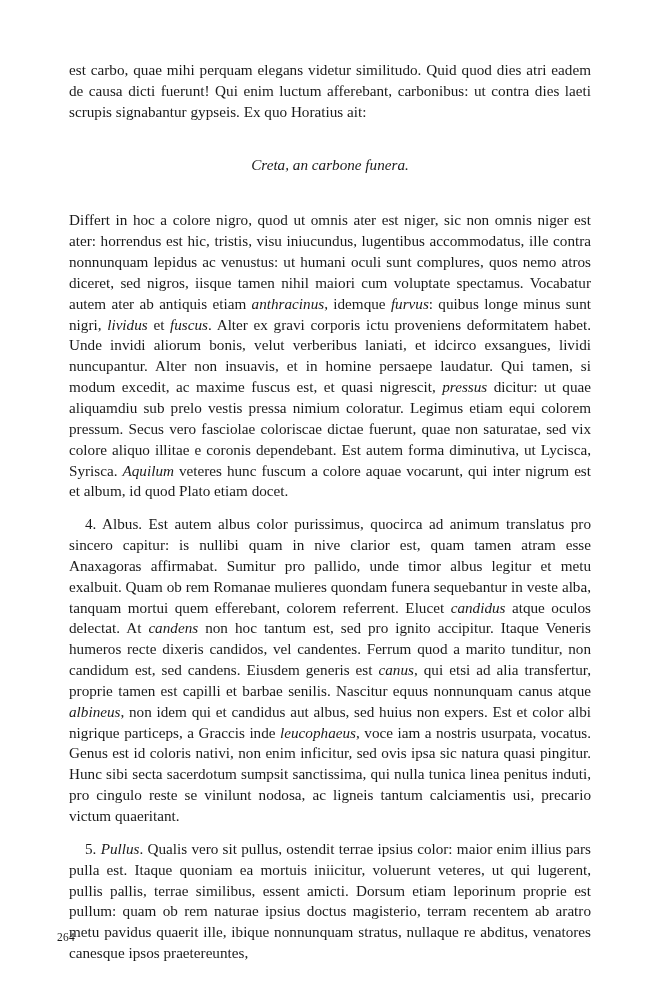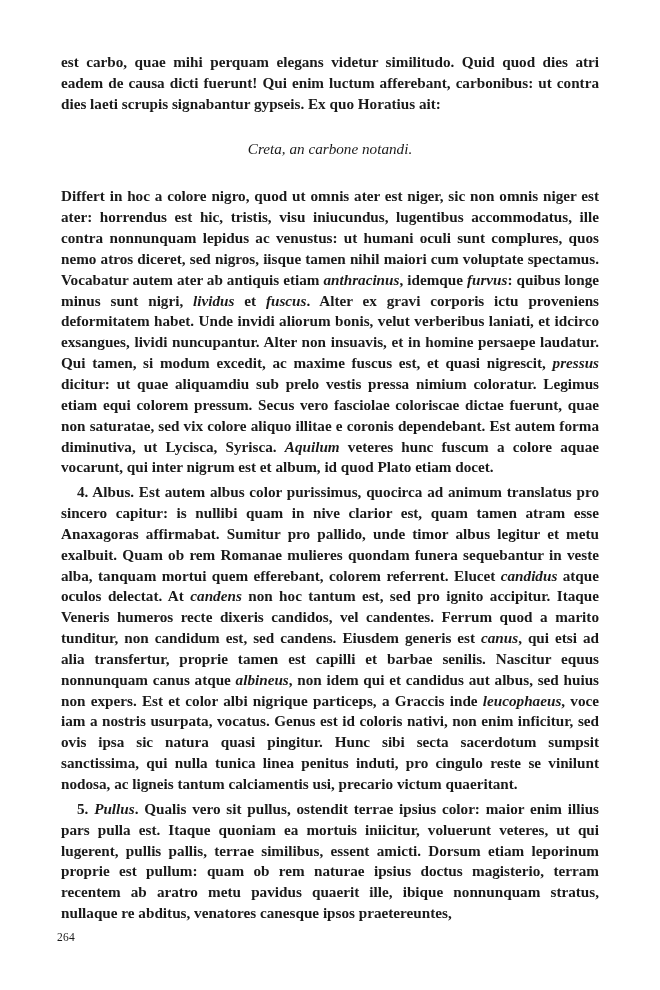--- a/index.html
+++ b/index.html
@@ -19,29 +19,28 @@
     overflow: hidden;
     box-sizing: border-box;
   }
   .text-column {
     position: absolute;
     left: 57px;
     top: 48px;
     width: 546px;
   }
   p.body-par {
-    margin: 4px;
+    margin: 12px;
     font-size: 15.2px;
     line-height: 20.85px;
     text-align: justify;
     text-justify: inter-word;
     -webkit-hyphens: none;
     hyphens: none;
     word-spacing: 0px;
-    font-weight: bold;
   }
   p.body-par.indented {
     text-indent: 16px;
   }
   p.verse {
     margin: 0;
     font-size: 15.2px;
     line-height: 20.85px;
     text-align: center;
     font-style: italic;
@@ -64,21 +63,21 @@
 <body>
 
 <div class="page">
 
   <div class="text-column">
 
     <p class="body-par">est carbo, quae mihi perquam elegans videtur similitudo. Quid quod dies atri eadem de causa dicti fuerunt! Qui enim luctum afferebant, carbonibus: ut contra dies laeti scrupis signabantur gypseis. Ex quo Horatius ait:</p>
 
     <div class="gap-before-verse"></div>
 
-    <p class="verse">Creta, an carbone notandi.</p>
+    <p class="verse">Creta, an carbone funera.</p>
 
     <div class="gap-after-verse"></div>
 
     <p class="body-par"><span>Differt in hoc a colore nigro, quod ut omnis ater est niger, sic non omnis niger est ater: horrendus est hic, tristis, visu iniucundus, lugentibus accommodatus, ille contra nonnunquam lepidus ac venustus: ut humani oculi sunt complures, quos nemo atros diceret, sed nigros, iisque tamen nihil maiori cum voluptate spectamus. Vocabatur autem ater ab antiquis etiam </span><span class="it">anthracinus</span><span>, idemque </span><span class="it">furvus</span><span>: quibus longe minus sunt nigri, </span><span class="it">lividus</span><span> et </span><span class="it">fuscus</span><span>. Alter ex gravi corporis ictu proveniens deformitatem habet. Unde invidi aliorum bonis, velut verberibus laniati, et idcirco exsangues, lividi nuncupantur. Alter non insuavis, et in homine persaepe laudatur. Qui tamen, si modum excedit, ac maxime fuscus est, et quasi nigrescit, </span><span class="it">pressus</span><span> dicitur: ut quae aliquamdiu sub prelo vestis pressa nimium coloratur. Legimus etiam equi colorem pressum. Secus vero fasciolae coloriscae dictae fuerunt, quae non saturatae, sed vix colore aliquo illitae e coronis dependebant. Est autem forma diminutiva, ut Lycisca, Syrisca. </span><span class="it">Aquilum</span><span> veteres hunc fuscum a colore aquae vocarunt, qui inter nigrum est et album, id quod Plato etiam docet.</span></p>
 
     <p class="body-par indented"><span>4. Albus. Est autem albus color purissimus, quocirca ad animum translatus pro sincero capitur: is nullibi quam in nive clarior est, quam tamen atram esse Anaxagoras affirmabat. Sumitur pro pallido, unde timor albus legitur et metu exalbuit. Quam ob rem Romanae mulieres quondam funera sequebantur in veste alba, tanquam mortui quem efferebant, colorem referrent. Elucet </span><span class="it">candidus</span><span> atque oculos delectat. At </span><span class="it">candens</span><span> non hoc tantum est, sed pro ignito accipitur. Itaque Veneris humeros recte dixeris candidos, vel candentes. Ferrum quod a marito tunditur, non candidum est, sed candens. Eiusdem generis est </span><span class="it">canus</span><span>, qui etsi ad alia transfertur, proprie tamen est capilli et barbae senilis. Nascitur equus nonnunquam canus atque </span><span class="it">albineus</span><span>, non idem qui et candidus aut albus, sed huius non expers. Est et color albi nigrique particeps, a Graccis inde </span><span class="it">leucophaeus</span><span>, voce iam a nostris usurpata, vocatus. Genus est id coloris nativi, non enim inficitur, sed ovis ipsa sic natura quasi pingitur. Hunc sibi secta sacerdotum sumpsit sanctissima, qui nulla tunica linea penitus induti, pro cingulo reste se vinilunt nodosa, ac ligneis tantum calciamentis usi, precario victum quaeritant.</span></p>
 
     <p class="body-par indented"><span>5. </span><span class="it">Pullus</span><span>. Qualis vero sit pullus, ostendit terrae ipsius color: maior enim illius pars pulla est. Itaque quoniam ea mortuis iniicitur, voluerunt veteres, ut qui lugerent, pullis pallis, terrae similibus, essent amicti. Dorsum etiam leporinum proprie est pullum: quam ob rem naturae ipsius doctus magisterio, terram recentem ab aratro metu pavidus quaerit ille, ibique nonnunquam stratus, nullaque re abditus, venatores canesque ipsos praetereuntes,</span></p>
 
   </div>

